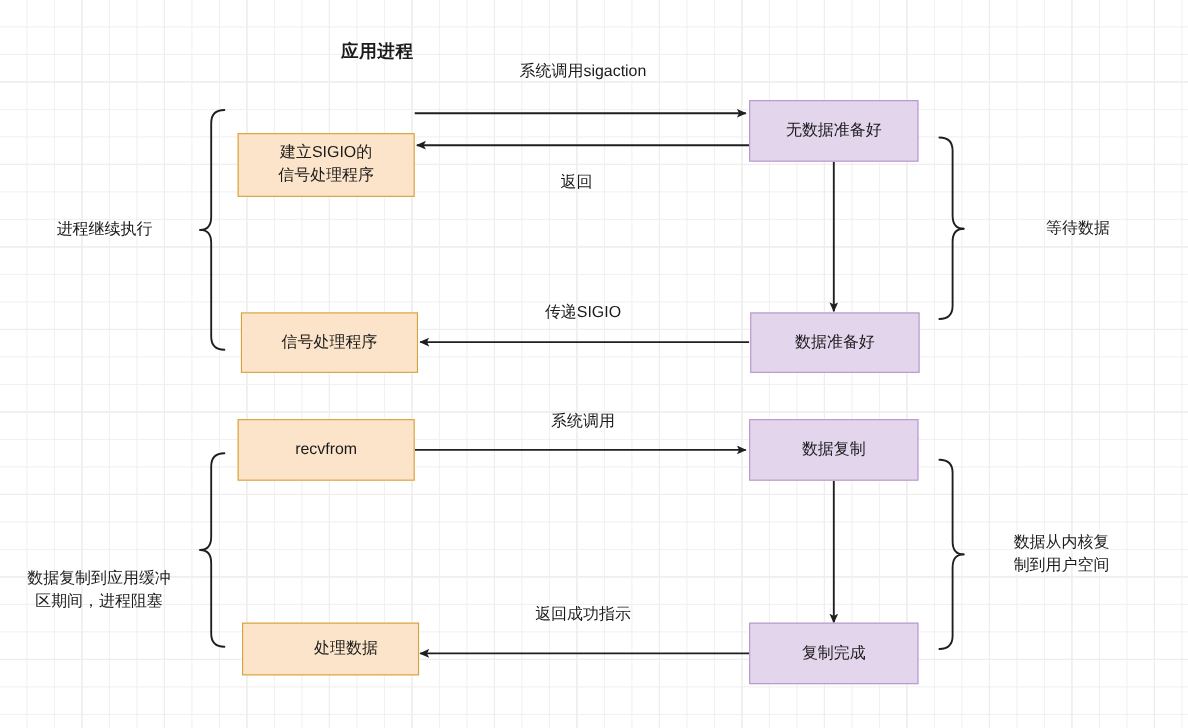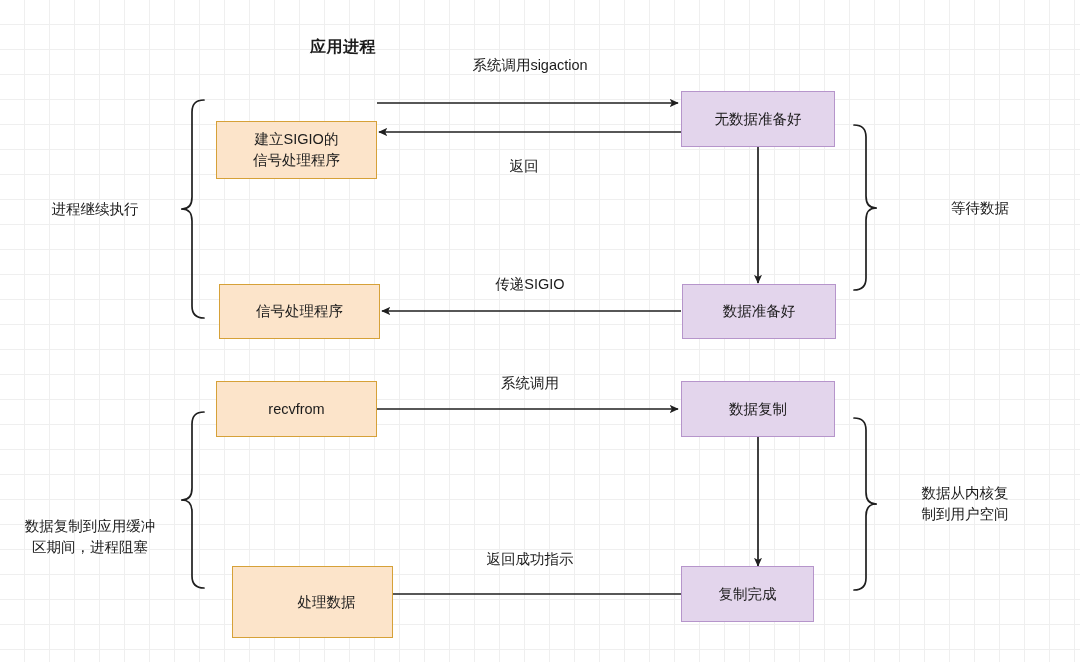--- a/index.html
+++ b/index.html
@@ -140,29 +140,29 @@
     </g>
   </svg>
 
   <div class="node app" style="left:216px; top:89px; width:161px; height:58px; white-space:pre-line;margin-top:32px;">建立SIGIO的
 信号处理程序</div>
 
   <div class="node app" style="left:219px; top:284px; width:161px; height:55px;">信号处理程序</div>
 
   <div class="node app" style="left:216px; top:381px; width:161px; height:56px;">recvfrom</div>
 
-  <div class="node app" style="left:232px; top:566px; width:161px; height:72px;padding-left:28px;">处理数据</div>
+  <div class="node app" style="left:220px; top:566px; width:161px; height:48px;padding-left:28px;">处理数据</div>
 
   <div class="node kernel" style="left:681px; top:91px; width:154px; height:56px;">无数据准备好</div>
 
   <div class="node kernel" style="left:682px; top:284px; width:154px; height:55px;">数据准备好</div>
 
   <div class="node kernel" style="left:681px; top:381px; width:154px; height:56px;">数据复制</div>
 
-  <div class="node kernel" style="left:681px; top:566px; width:133px; height:56px;">复制完成</div>
+  <div class="node kernel" style="left:681px; top:566px; width:154px; height:56px;">复制完成</div>
 
   <div class="edge-label" style="left:395px; top:55px; width:270px;">系统调用sigaction</div>
 
   <div class="edge-label" style="left:389px; top:156px; width:270px;">返回</div>
 
   <div class="edge-label" style="left:395px; top:274px; width:270px;">传递SIGIO</div>
 
   <div class="edge-label" style="left:395px; top:373px; width:270px;">系统调用</div>
 
   <div class="edge-label" style="left:395px; top:549px; width:270px;">返回成功指示</div>

